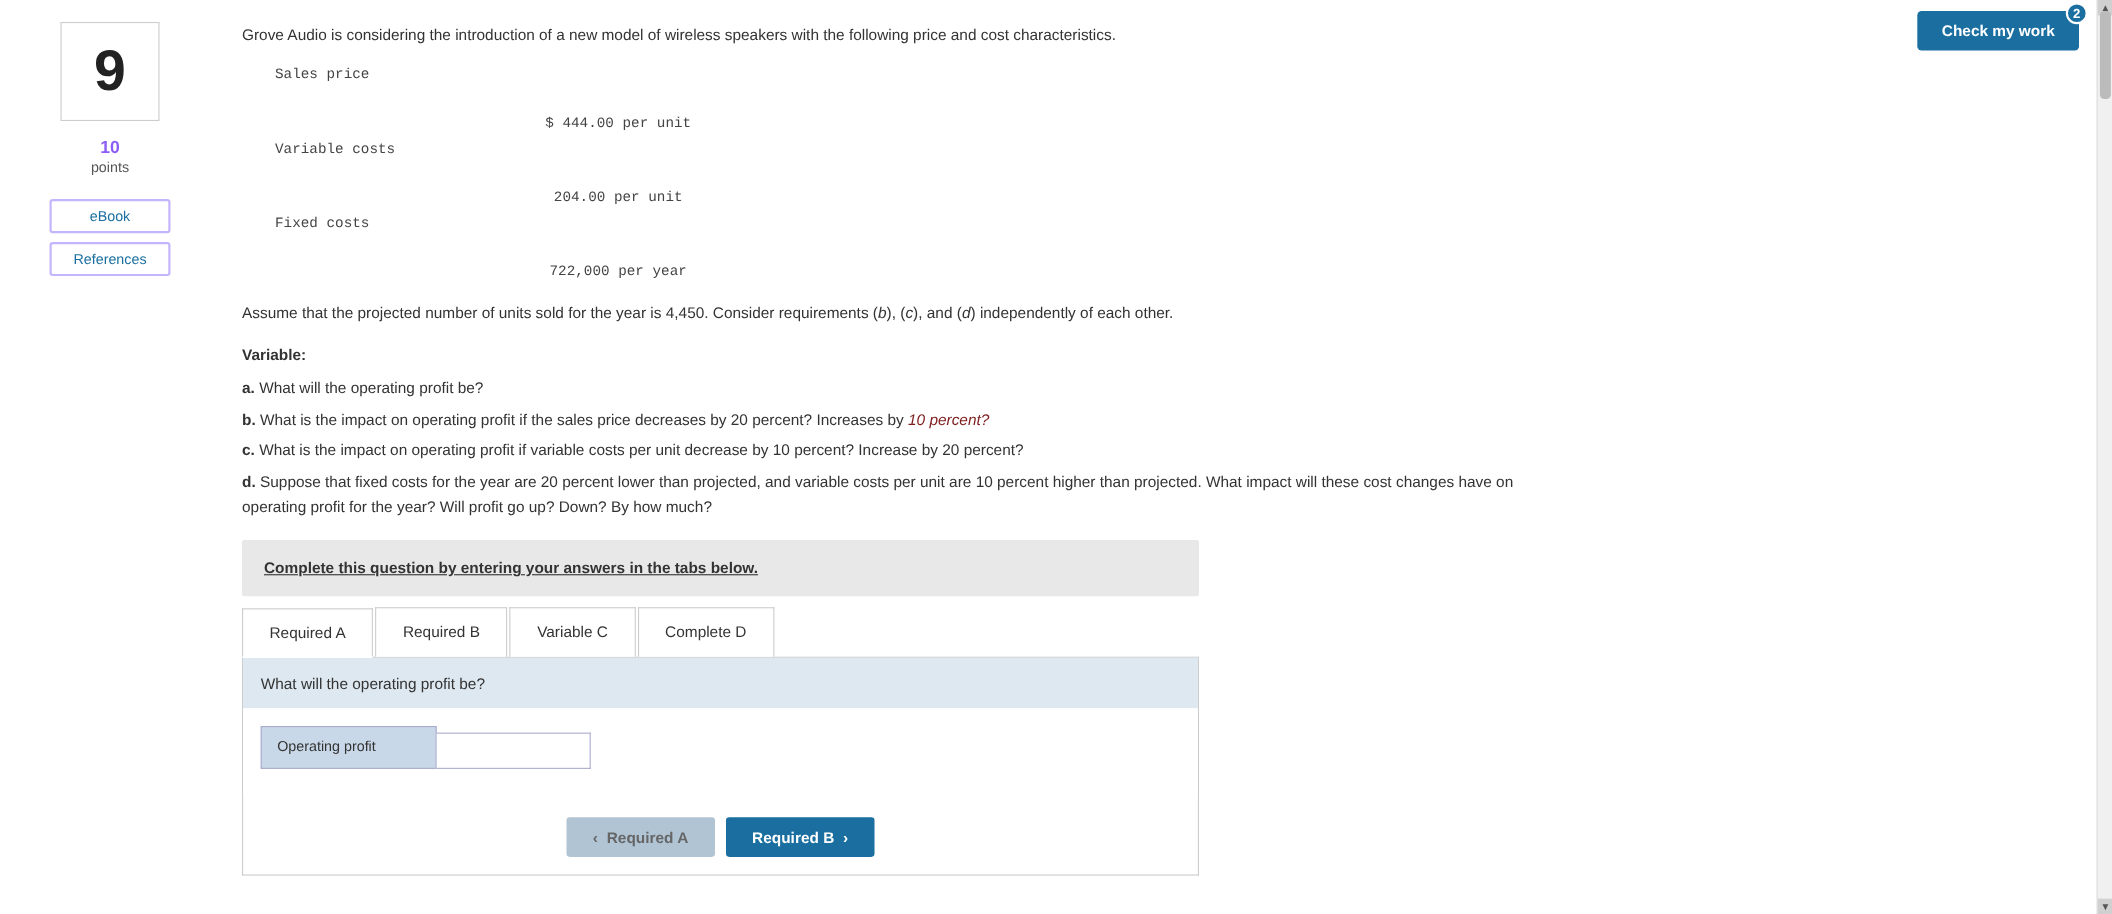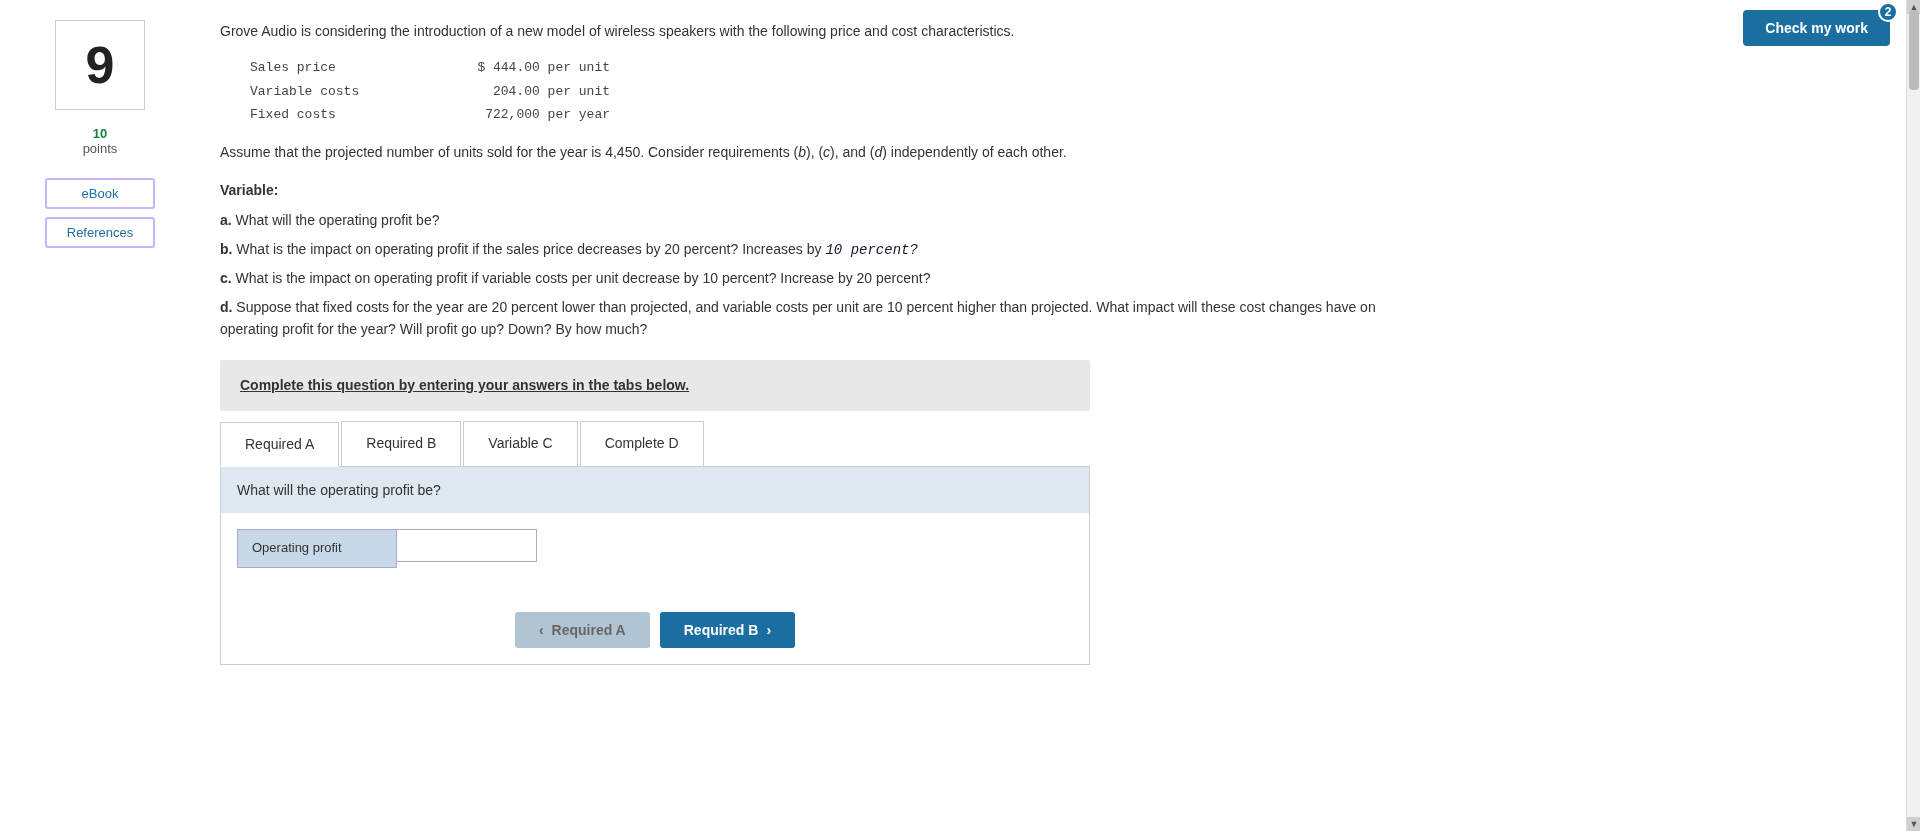--- a/index.html
+++ b/index.html
@@ -41,23 +41,23 @@
       font-size: 52px;
       font-weight: bold;
       color: #222;
       background: #fff;
     }
     .points-section {
       text-align: center;
       margin-top: 4px;
     }
     .points-value {
-      font-size: 13px;
-      font-weight: bold;
-      color: #15803d;
+      font-size: 16px;
+      font-weight: bold;
+      color: #8b5cf6;
     }
     .points-label {
       font-size: 13px;
       color: #555;
     }
     .sidebar-buttons {
       display: flex;
       flex-direction: column;
       gap: 8px;
       width: 100%;
@@ -124,28 +124,29 @@
     }
     .cost-table {
       font-family: 'Courier New', monospace;
       font-size: 13px;
       color: #444;
       margin: 14px 0 14px 30px;
       line-height: 1.8;
     }
     .cost-table .row {
       display: flex;
-      gap: 60px;
+      gap: 92px;
     }
     .cost-label {
       width: 140px;
     }
     .cost-value {
       width: 160px;
-      text-align: right;
+      text-align: center;
+      margin-top: 44px;
     }
     .required-section {
       margin-top: 16px;
     }
     .required-title {
       font-weight: bold;
       font-size: 14px;
       margin-bottom: 8px;
     }
     .required-item {
@@ -200,21 +201,21 @@
       padding: 12px 16px;
       font-size: 14px;
       color: #333;
     }
     .tab-answer-area {
       padding: 16px;
       background: #fff;
     }
     .answer-row {
       display: flex;
-      align-items: flex-start;
+      align-items: flex-end;
       gap: 0;
       margin-bottom: 8px;
     }
     .answer-label {
       background: #c8d8e8;
       color: #333;
       padding: 8px 14px;
       font-size: 13px;
       width: 160px;
       text-align: left;
@@ -283,23 +284,22 @@
       align-items: center;
       justify-content: center;
       font-size: 9px;
       color: #555;
       cursor: pointer;
       position: absolute;
     }
     .scrollbar-arrow.top { top: 0; }
     .scrollbar-arrow.bottom { bottom: 0; }
     .highlight-blue {
-      color: #0f172a;
+      color: #7f1d1d;
       font-style: italic;
-      font-family: Liberation Mono, monospace;
     }
   </style>
 </head>
 <body>
 
 <div class="page-container">
 
   <div class="left-sidebar">
     <div class="question-number-box">
       <span>9</span>

